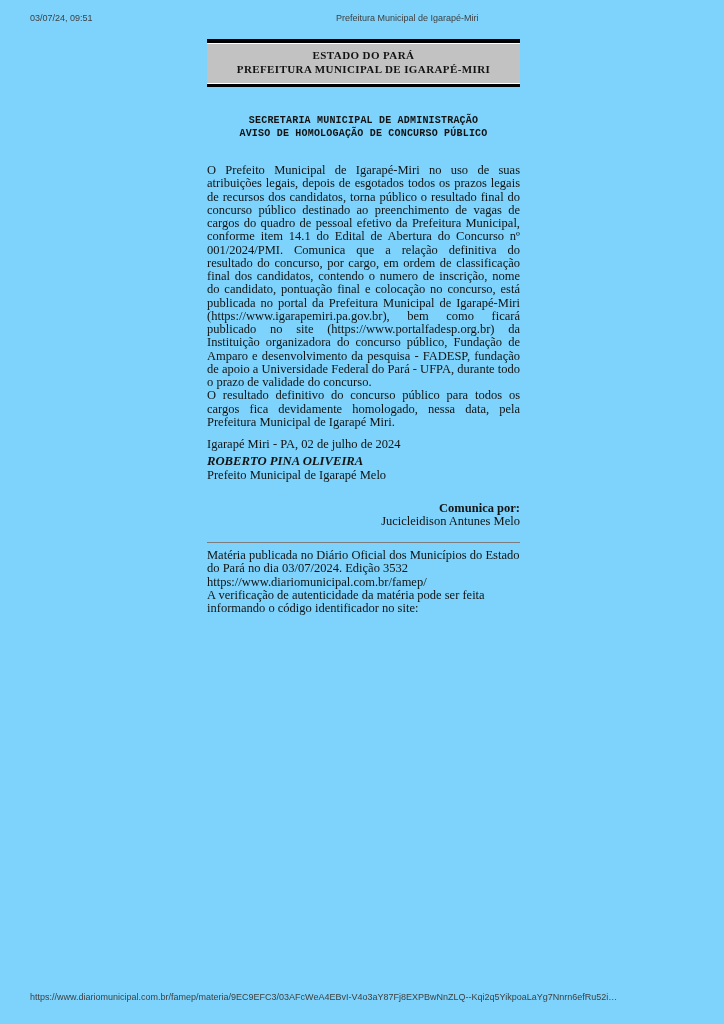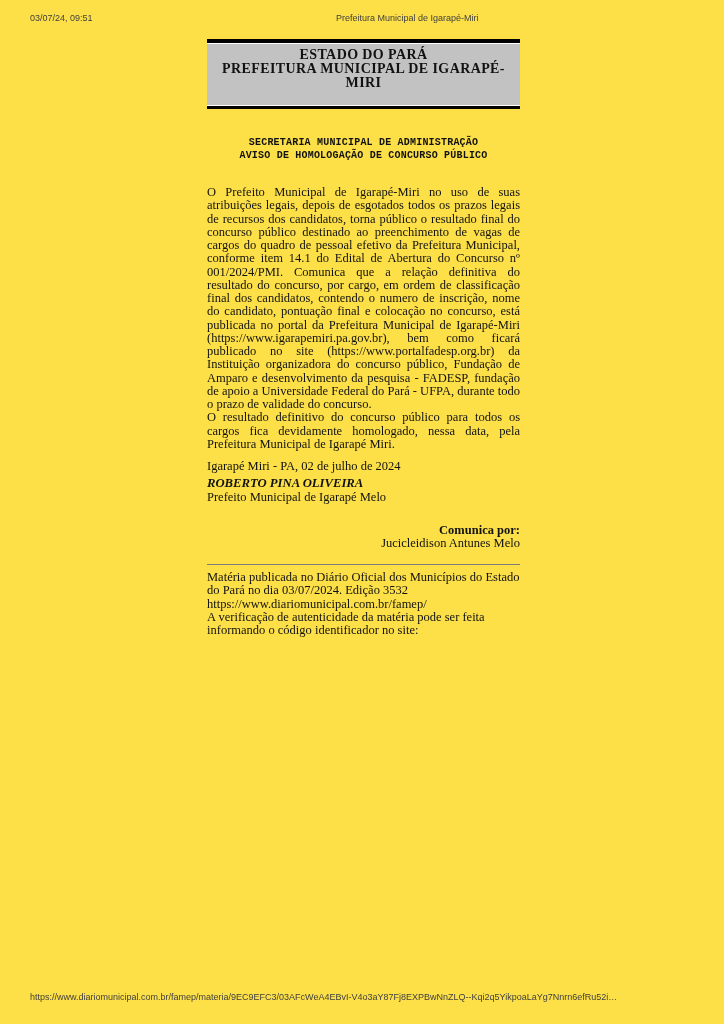--- a/index.html
+++ b/index.html
@@ -2,21 +2,21 @@
 <html lang="pt"><head>
 <meta charset="utf-8">
 <style>
   * { box-sizing: border-box; }
   html, body { margin: 0; padding: 0; background: #ffffff; }
 
   .page {
     position: relative;
     width: 724px;
     height: 1024px;
-    background: #fde047;
+    background: #7dd3fc;
     font-family: "Liberation Serif", "DejaVu Serif", serif;
     color: #121212;
     overflow: hidden;
   }
 
   
   .chrome-text {
     position: absolute;
     font-family: "Liberation Sans", "DejaVu Sans", sans-serif;
     font-size: 9px;
@@ -36,24 +36,24 @@
     width: 313px;
   }
 
   .masthead {
     background: #c2c2c2;
     border-top: 4px solid #000;
     border-bottom: 3px solid #000;
     box-shadow: inset 0 1px 0 #ffffff, inset 0 -1px 0 #ffffff;
     text-align: center;
     font-weight: bold;
-    font-size: 14px;
+    font-size: 11px;
     line-height: 14px;
     letter-spacing: 0.4px;
-    padding: 5px 4px 16px 4px;
+    padding: 5px 4px 8px 4px;
   }
 
   .heading {
     margin-top: 27px;
     text-align: center;
     font-weight: bold;
     font-size: 10px;
     line-height: 13px;
     letter-spacing: 0.2px;
     font-family: Liberation Mono, monospace;

